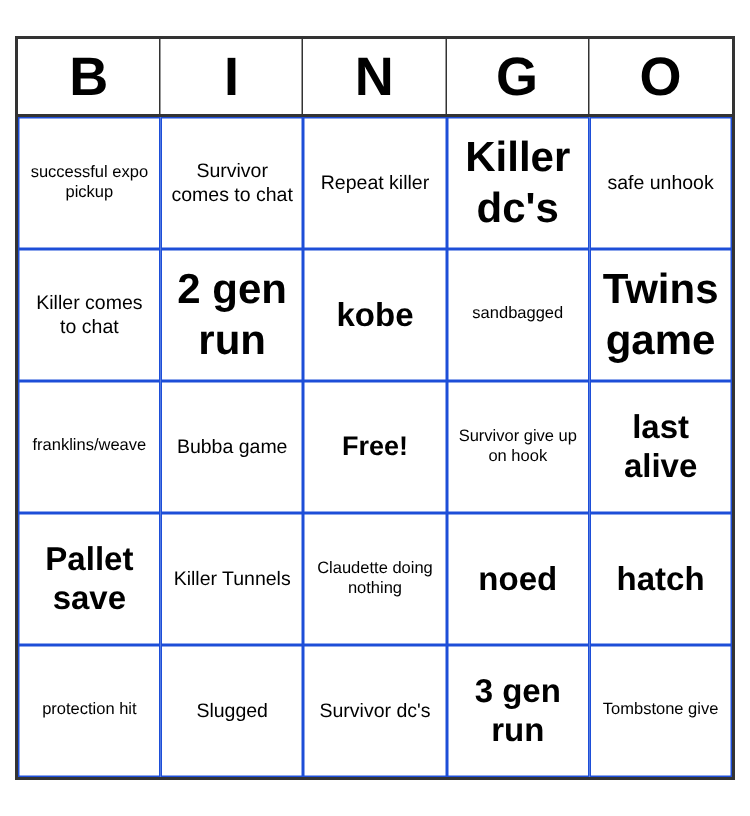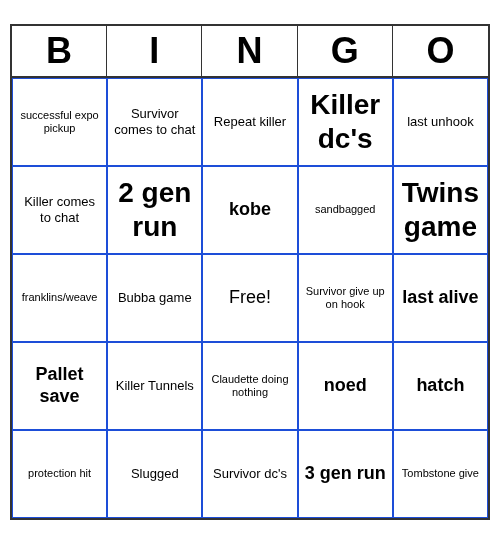--- a/index.html
+++ b/index.html
@@ -55,31 +55,31 @@
       justify-content: center;
       text-align: center;
       padding: 4px;
       font-size: 13px;
       line-height: 1.2;
       position: relative;
     }
 
     .bingo-cell.free {
       font-size: 18px;
-      font-weight: normal;
+      font-weight: bold;
       text-align: center;
     }
 
     .bingo-cell.large-text {
       font-size: 28px;
       font-weight: bold;
     }
 
     .bingo-cell.xlarge-text {
-      font-size: 18px;
+      font-size: 22px;
       font-weight: bold;
     }
 
     .bingo-cell.small-text {
       font-size: 11px;
     }
   </style>
 </head>
 <body>
 
@@ -89,21 +89,21 @@
       <div class="bingo-header-cell">I</div>
       <div class="bingo-header-cell">N</div>
       <div class="bingo-header-cell">G</div>
       <div class="bingo-header-cell">O</div>
     </div>
   <div class="bingo-grid">
   <div class="bingo-cell small-text">successful expo pickup</div>
       <div class="bingo-cell">Survivor comes to chat</div>
       <div class="bingo-cell">Repeat killer</div>
       <div class="bingo-cell large-text">Killer dc's</div>
-      <div class="bingo-cell">last unhook</div>
+      <div class="bingo-cell">safe unhook</div>
       <div class="bingo-cell">Killer comes to chat</div>
       <div class="bingo-cell large-text">2 gen run</div>
       <div class="bingo-cell xlarge-text">kobe</div>
       <div class="bingo-cell small-text">sandbagged</div>
       <div class="bingo-cell large-text">Twins game</div>
       <div class="bingo-cell small-text">franklins/weave</div>
       <div class="bingo-cell">Bubba game</div>
       <div class="bingo-cell free">Free!</div>
       <div class="bingo-cell small-text">Survivor give up on hook</div>
       <div class="bingo-cell xlarge-text">last alive</div>

